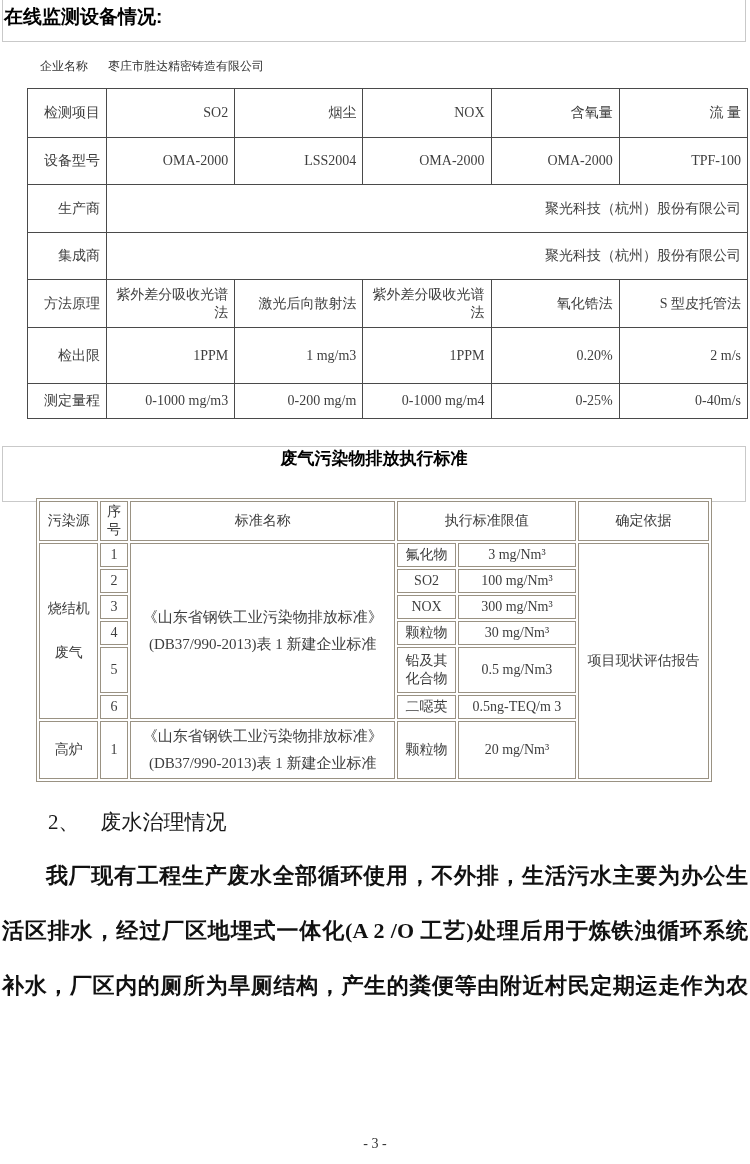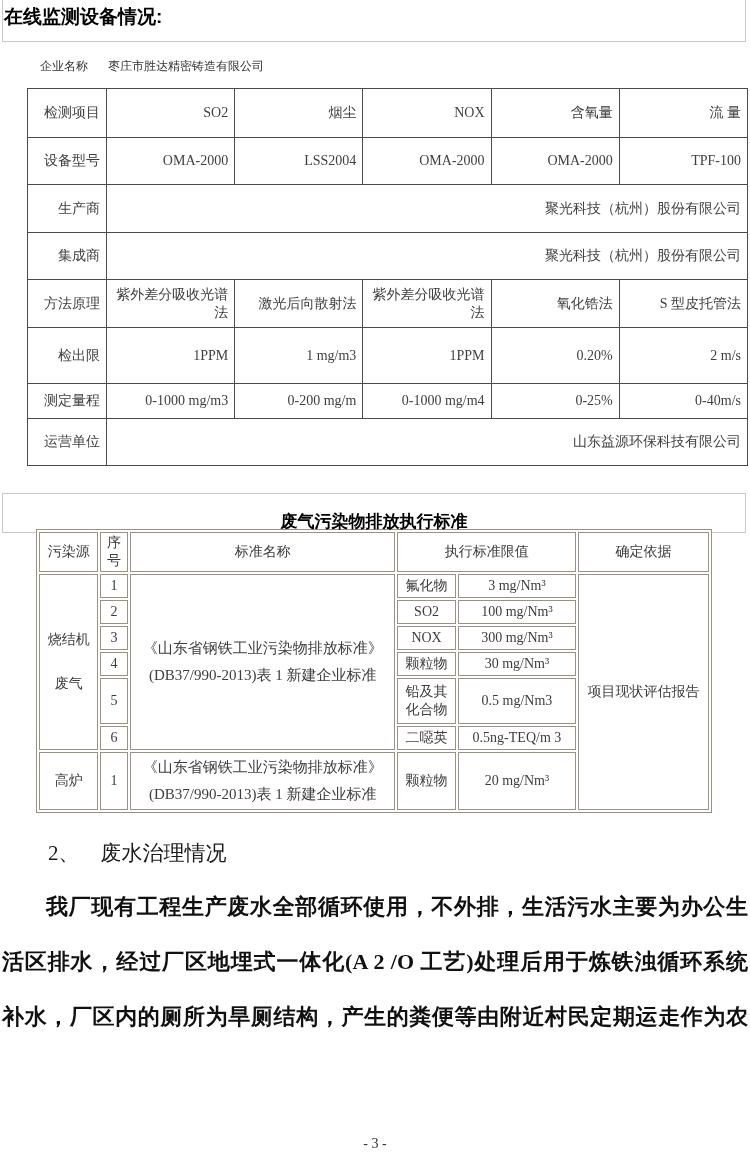--- a/index.html
+++ b/index.html
@@ -18,21 +18,21 @@
   
   .t1 { margin:13px 0 0 27px; width:721px; border-collapse:collapse; table-layout:fixed; font-size:14px; color:#3f3f3f; }
   .t1 td { border:1px solid #4a4a4a; text-align:right; vertical-align:middle; padding:2px 6px; }
   .t1 tr:nth-child(1){height:49px} .t1 tr:nth-child(2){height:47px}
   .t1 tr:nth-child(3){height:48px} .t1 tr:nth-child(4){height:47px}
   .t1 tr:nth-child(5){height:48px} .t1 tr:nth-child(6){height:56px}
   .t1 tr:nth-child(7){height:35px} .t1 tr:nth-child(8){height:47px}
   .t1 tr:nth-child(9){height:44px}
 
   
-  .sec2-box { margin:27px 4px 0 2px; height:40px; border:1px solid #c9c9c9; text-align:center; padding-top:16px; }
+  .sec2-box { margin:27px 4px 0 2px; height:56px; border:1px solid #c9c9c9; text-align:center; padding-top:0; }
   .t2-title { font-family:"Liberation Sans","DejaVu Sans",sans-serif; font-weight:bold; font-size:17px; color:#000; }
 
   
   .t2 { margin:-4px 0 4px 36px; width:676px; border-collapse:separate; border-spacing:2px;
         border:1px solid #9a9283; table-layout:fixed; font-size:14px; color:#3d3d3d; background:#fff; }
   .t2 td { border:1px solid #9a9283; text-align:center; vertical-align:middle; padding:1px 2px; background:#fff; }
   .t2 tr:nth-child(1){height:24px} .t2 tr:nth-child(2){height:24px}
   .t2 tr:nth-child(3){height:24px} .t2 tr:nth-child(4){height:24px}
   .t2 tr:nth-child(5){height:24px} .t2 tr:nth-child(6){height:46px}
   .t2 tr:nth-child(7){height:24px} .t2 tr:nth-child(8){height:52px}
@@ -108,24 +108,20 @@
       <td>0.20%</td>
       <td>2 m/s</td>
     </tr>
     <tr>
       <td>测定量程</td>
       <td>0-1000 mg/m3</td>
       <td>0-200 mg/m</td>
       <td>0-1000 mg/m4</td>
       <td>0-25%</td>
       <td>0-40m/s</td>
-    </tr>
-    <tr>
-      <td>运营单位</td>
-      <td colspan="5">山东益源环保科技有限公司</td>
     </tr>
   </tbody>
     </table>
 
   <div class="sec2-box">
     <div class="t2-title">废气污染物排放执行标准</div>
   </div>
 
   <table class="t2">
     <colgroup>

